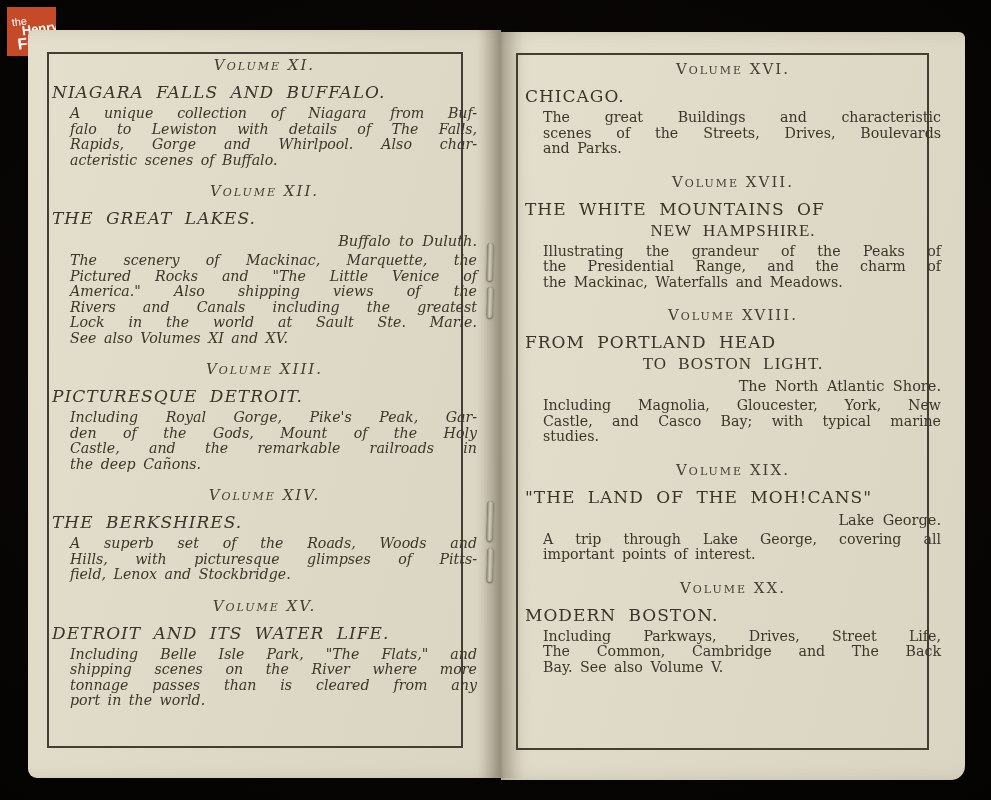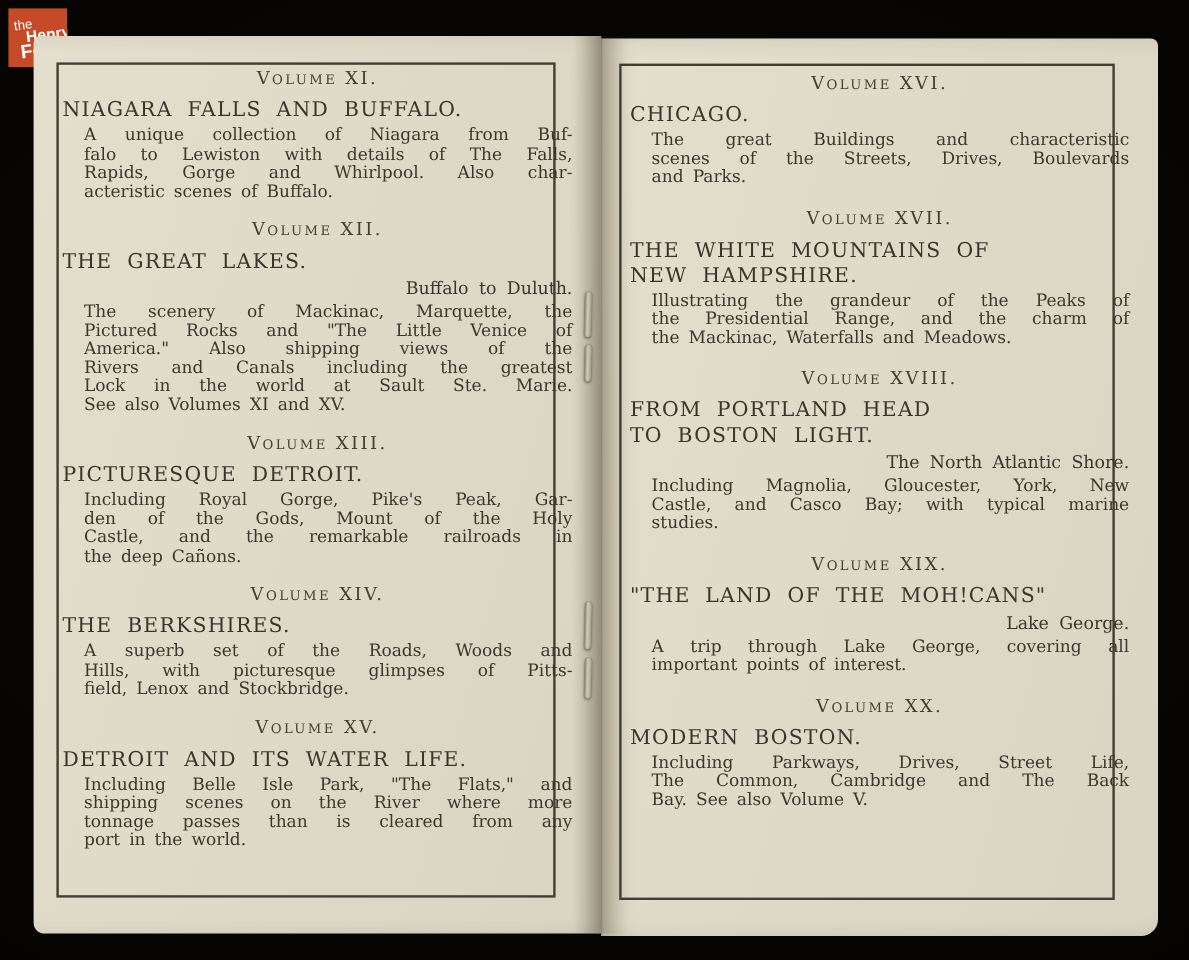--- a/index.html
+++ b/index.html
@@ -27,20 +27,21 @@
   
   .page {
     position: absolute; top: 30px; height: 748px;
     background: linear-gradient(105deg, #e3dfcc 0%, #ded9c6 55%, #d9d5c2 100%);
     color: #3a362b;
   }
   .page-left {
     left: 28px; width: 473px;
     border-radius: 6px 0 0 9px;
     box-shadow: inset -14px 0 22px -12px rgba(70,58,34,.45);
+    font-style: italic;
   }
   .page-right {
     left: 501px; top: 32px; width: 464px;
     border-radius: 0 6px 14px 0;
     box-shadow: inset 16px 0 24px -12px rgba(70,58,34,.45);
   }
   .rule {
     position: absolute; border: 2px solid #433e33;
   }
   .page-left  .rule { left: 19px; right: 38px; top: 22px; bottom: 30px; }
@@ -56,21 +57,21 @@
 
   .volume {
     text-align: center; font-variant: small-caps;
     font-size: 15px; line-height: 19px; letter-spacing: 2px;
     color: #423e31; margin-bottom: 7px;
   }
   .title {
     font-size: 17px; line-height: 21px;
     letter-spacing: 1px; word-spacing: 6px; color: #39352a;
   }
-  .title-right { text-align: left; }
+  .title-right { text-align: center; font-family: Liberation Serif, serif; }
   .subtitle {
     text-align: right; font-size: 14.5px; line-height: 18px;
     word-spacing: 4px; margin: 3px 0 3px;
   }
   .body { margin-left: 18px; margin-top: 3px; }
   .pline {
     font-size: 14.2px; line-height: 15.5px; word-spacing: 3px;
     text-align: justify; text-align-last: justify;
   }
   .pline.last { text-align-last: left; }

